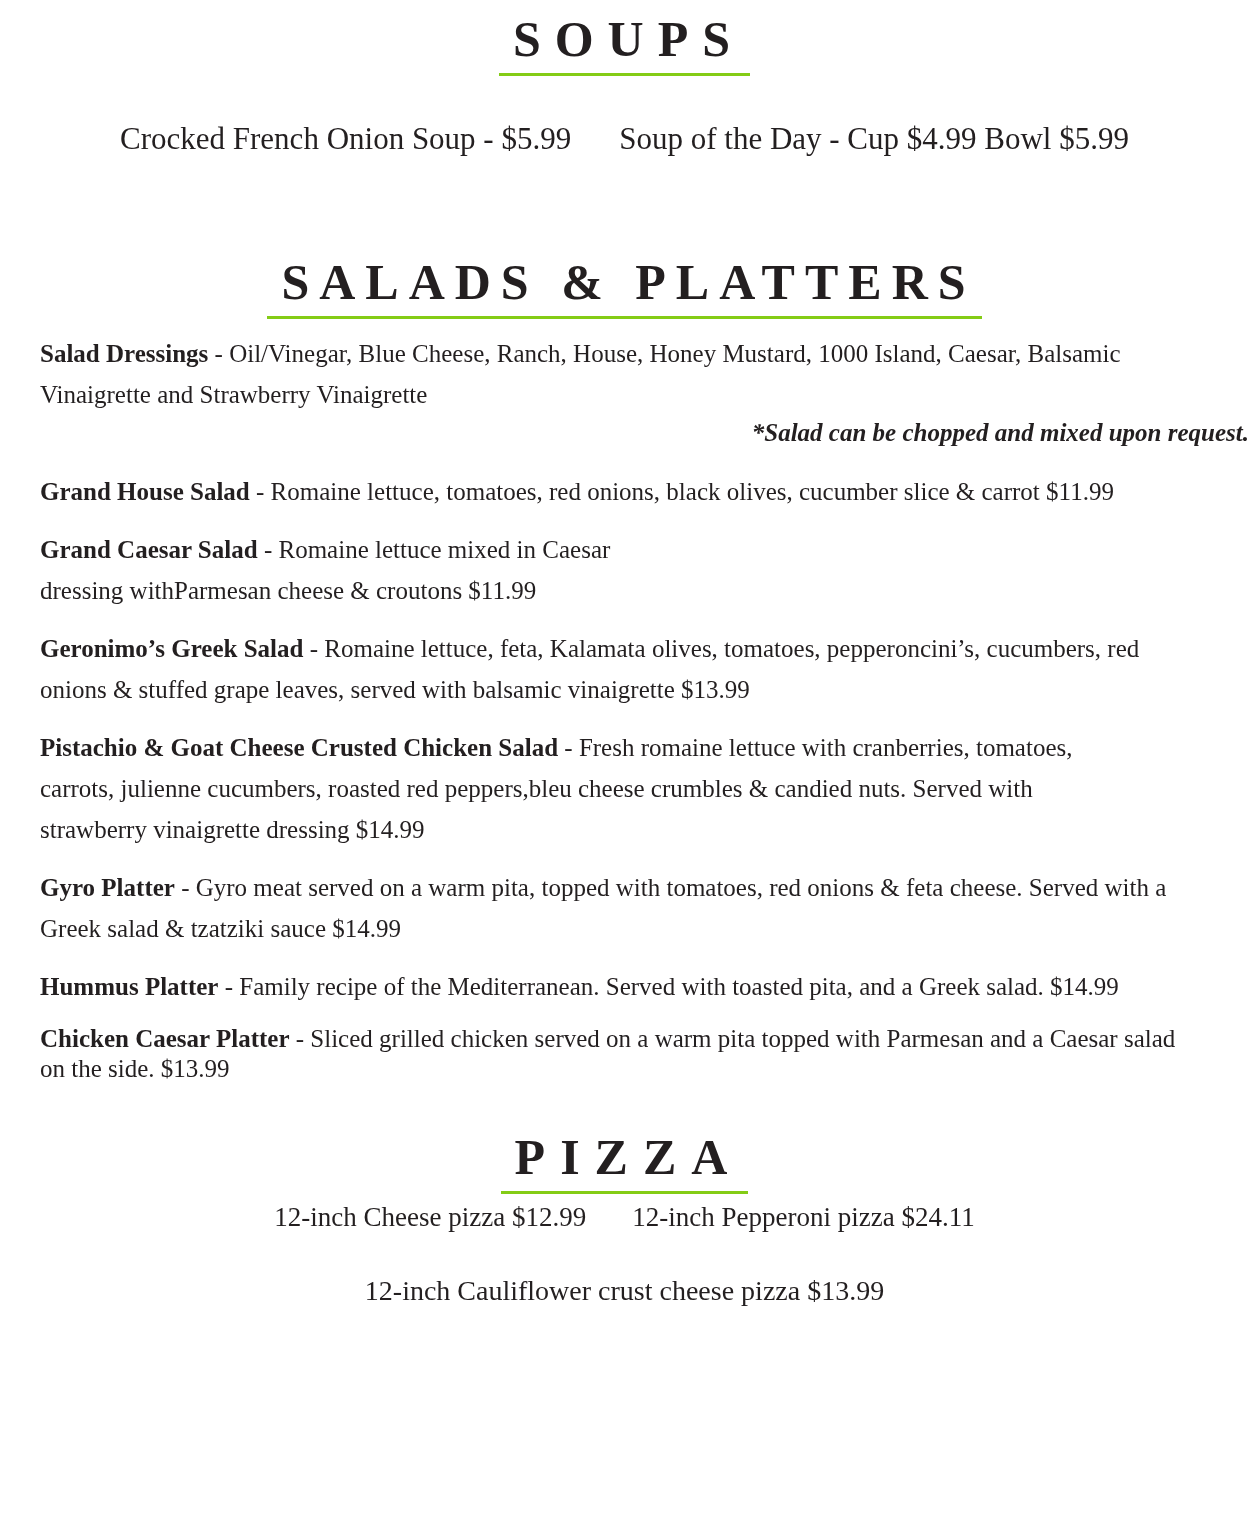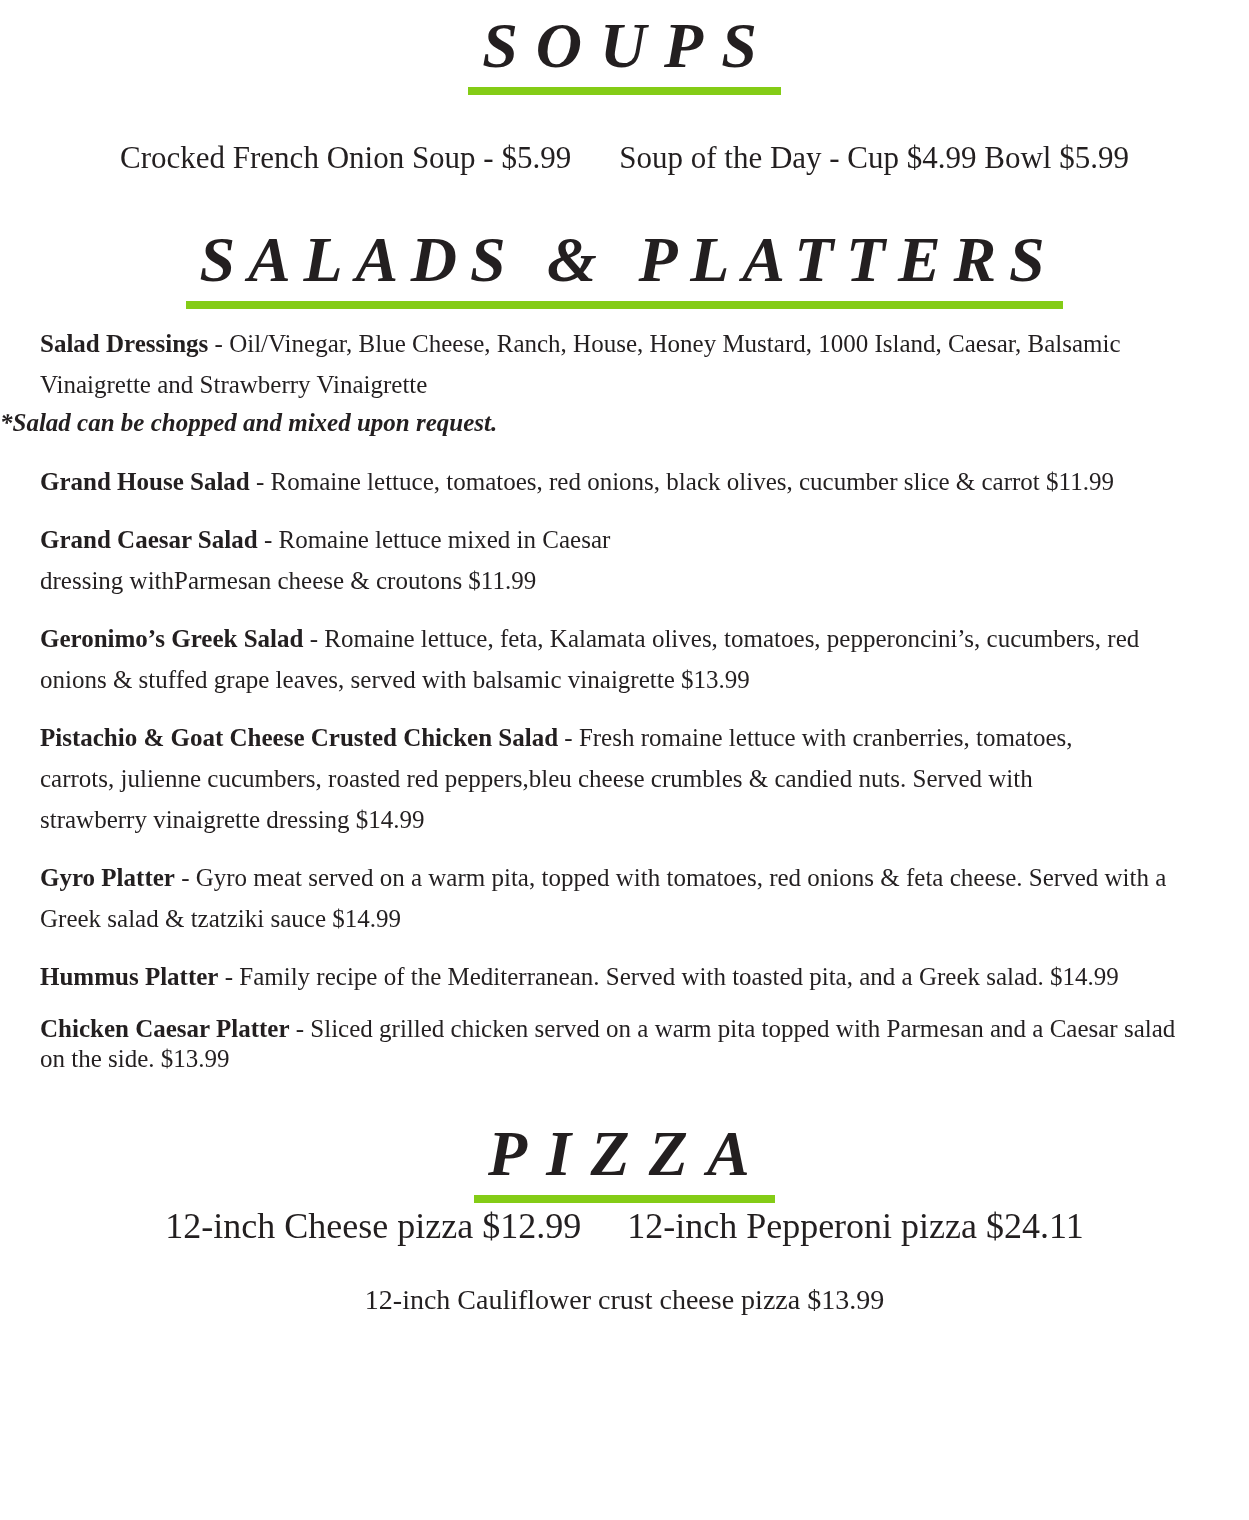--- a/index.html
+++ b/index.html
@@ -8,47 +8,46 @@
     width: 1249px;
     height: 1520px;
     font-family: "Liberation Serif", serif;
     color: #231f20;
     overflow: hidden;
     padding-top: 14px;
   }
   .heading { text-align: center; font-weight: bold; }
   .heading .hd {
     display: inline-block;
-    font-size: 64px;
+    font-size: 50px;
     line-height: 1;
     padding: 0 6px 9px 14px;
-    border-bottom: 8px solid #84cc16;
-    font-style: italic;
+    border-bottom: 3px solid #84cc16;
   }
   .hd-soups { letter-spacing: 0.28em; }
   .hd-salads { letter-spacing: 0.20em; }
   .hd-pizza { letter-spacing: 0.30em; }
 
   .center-line {
     display: flex;
     justify-content: center;
     gap: 48px;
     white-space: nowrap;
   }
   .soup-line { margin-top: 44px; font-size: 31px; line-height: 37px; }
-  .salads-heading { margin-top: 52px; }
+  .salads-heading { margin-top: 100px; }
   .pizza-heading { margin-top: 48px; }
-  .pizza-line1 { margin-top: 6px; font-size: 36px; line-height: 34px; gap: 46px; }
+  .pizza-line1 { margin-top: 6px; font-size: 27px; line-height: 34px; gap: 46px; }
   .pizza-line2 { margin-top: 40px; font-size: 28px; line-height: 34px; }
 
   .body-text { padding: 0 40px; font-size: 25px; line-height: 41px; }
   .dressings { margin-top: 14px; }
   .note {
     margin-top: 0;
-    text-align: left;
+    text-align: right;
     font-weight: bold;
     font-style: italic;
     font-size: 25px;
     line-height: 36px;
   }
   .menu-item { margin-top: 17px; }
   .menu-item.first { margin-top: 20px; }
   .menu-item.tight { line-height: 30px; }
   .item-name { font-weight: bold; }
   .item-desc, .dressings-text { white-space: pre-wrap; }

